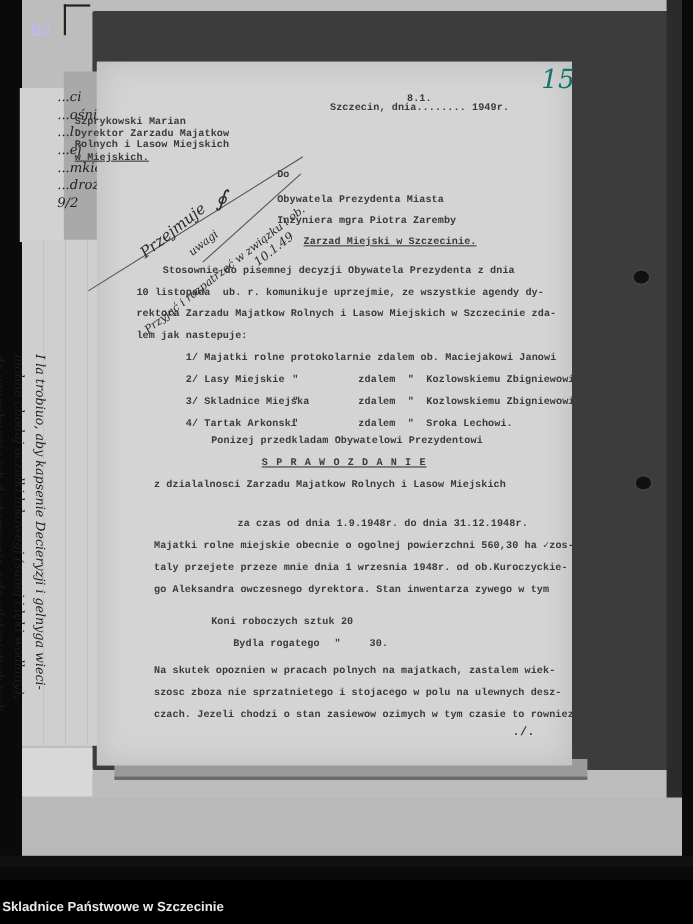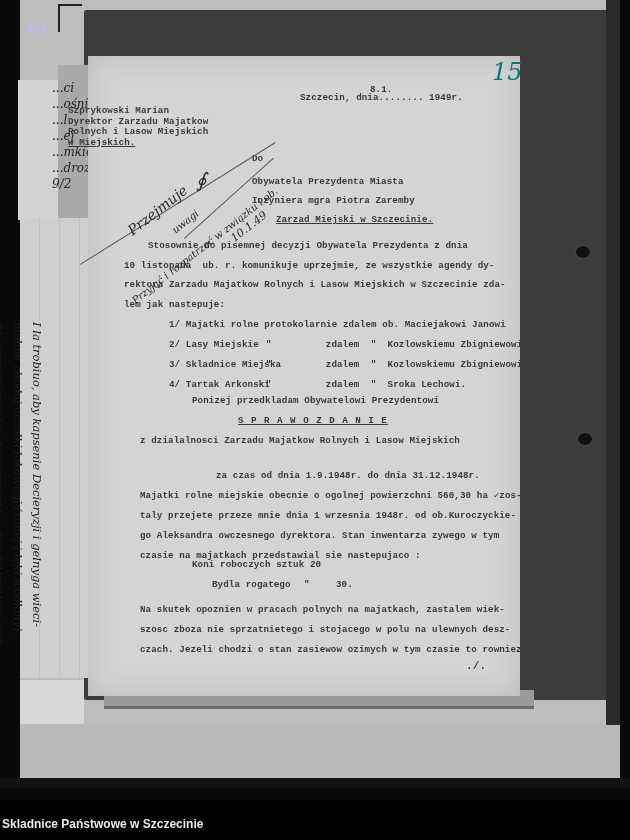--- a/index.html
+++ b/index.html
@@ -94,21 +94,21 @@
       <div class="typed" style="position:relative;height:20px;">
         <span>4/</span> <span style="display:inline-block;width:80px;">Tartak Arkonski</span><span style="display:inline-block;width:60px;">"</span><span>zdalem</span>  <span>"</span>  <span>Sroka Lechowi.</span>
       </div>
     </div>
 
     <div class="typed" style="left:104px;top:339px;">Ponizej przedkladam Obywatelowi Prezydentowi</div>
     <div class="typed u" style="left:150px;top:359px;letter-spacing:1px;">S P R A W O Z D A N I E</div>
     <div class="typed" style="left:52px;top:379px;">z dzialalnosci Zarzadu Majatkow Rolnych i Lasow Miejskich</div>
     <div class="typed" style="left:128px;top:382px;margin-top:32px;">za czas od dnia 1.9.1948r. do dnia 31.12.1948r.</div>
 
-    <div class="typed" style="left:52px;top:430px;line-height:20px;"><div>Majatki rolne miejskie obecnie o ogolnej powierzchni 560,30 ha ✓zos-</div><div>taly przejete przeze mnie dnia 1 wrzesnia 1948r. od ob.Kuroczyckie-</div><div>go Aleksandra owczesnego dyrektora. Stan inwentarza zywego w tym</div><div>czasie na majatkach przedstawial sie nastepujaco :</div></div>
+    <div class="typed" style="left:52px;top:430px;line-height:20px;"><div>Majatki rolne miejskie obecnie o ogolnej powierzchni 560,30 ha ✓zos-</div><div>taly przejete przeze mnie dnia 1 wrzesnia 1948r. od ob.Kuroczyckie-</div><div>go Aleksandra owczesnego dyrektora. Stan inwentarza zywego w tym</div></div>
 
     <div class="typed" style="left:104px;top:503px;"><span>Koni roboczych sztuk</span> <span>20</span></div>
     <div class="typed" style="left:104px;top:523px;"><span style="display:inline-block;width:92px;padding-left:20px;">Bydla rogatego</span><span style="display:inline-block;width:32px;">"</span><span>30.</span></div>
 
     <div class="typed" style="left:52px;top:544px;line-height:20px;"><div>Na skutek opoznien w pracach polnych na majatkach, zastalem wiek-</div><div>szosc zboza nie sprzatnietego i stojacego w polu na ulewnych desz-</div><div>czach. Jezeli chodzi o stan zasiewow ozimych w tym czasie to rowniez</div></div>
 
     <div class="typed" style="left:378px;top:604px;font-size:11px;">./.</div>
 
     <div class="diag-line" style="left:-8px;top:208px;width:230px;transform:rotate(-32deg);"></div>
     <div class="diag-line" style="left:96px;top:182px;width:120px;transform:rotate(-42deg);"></div>

